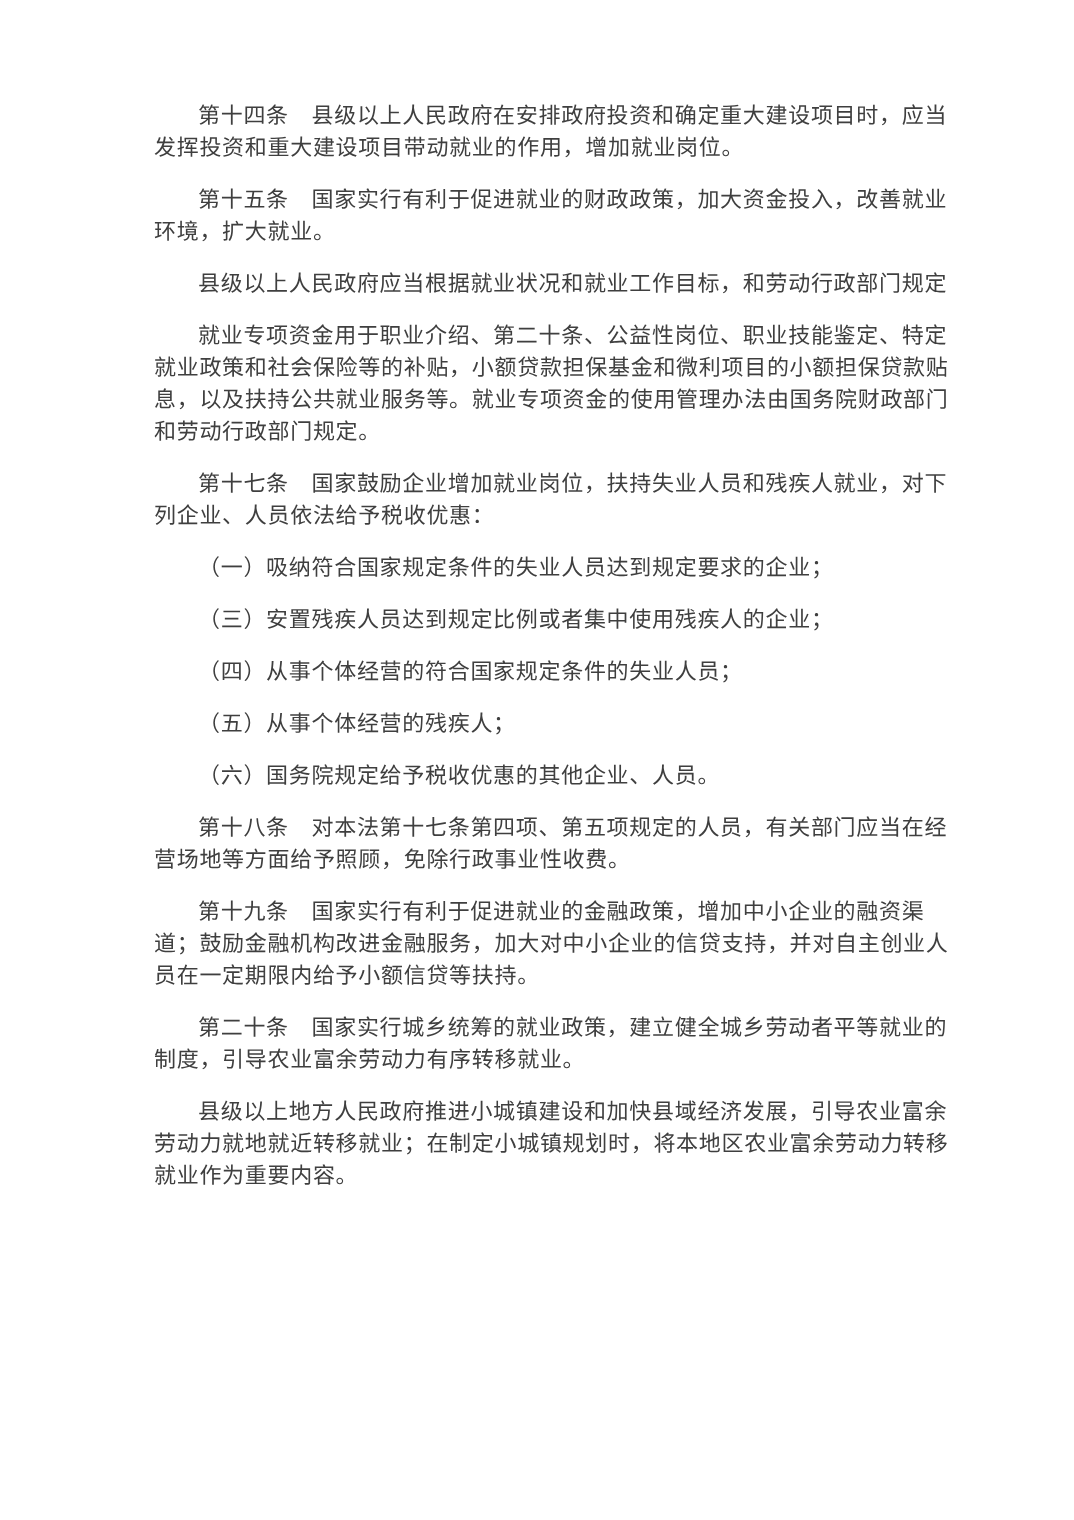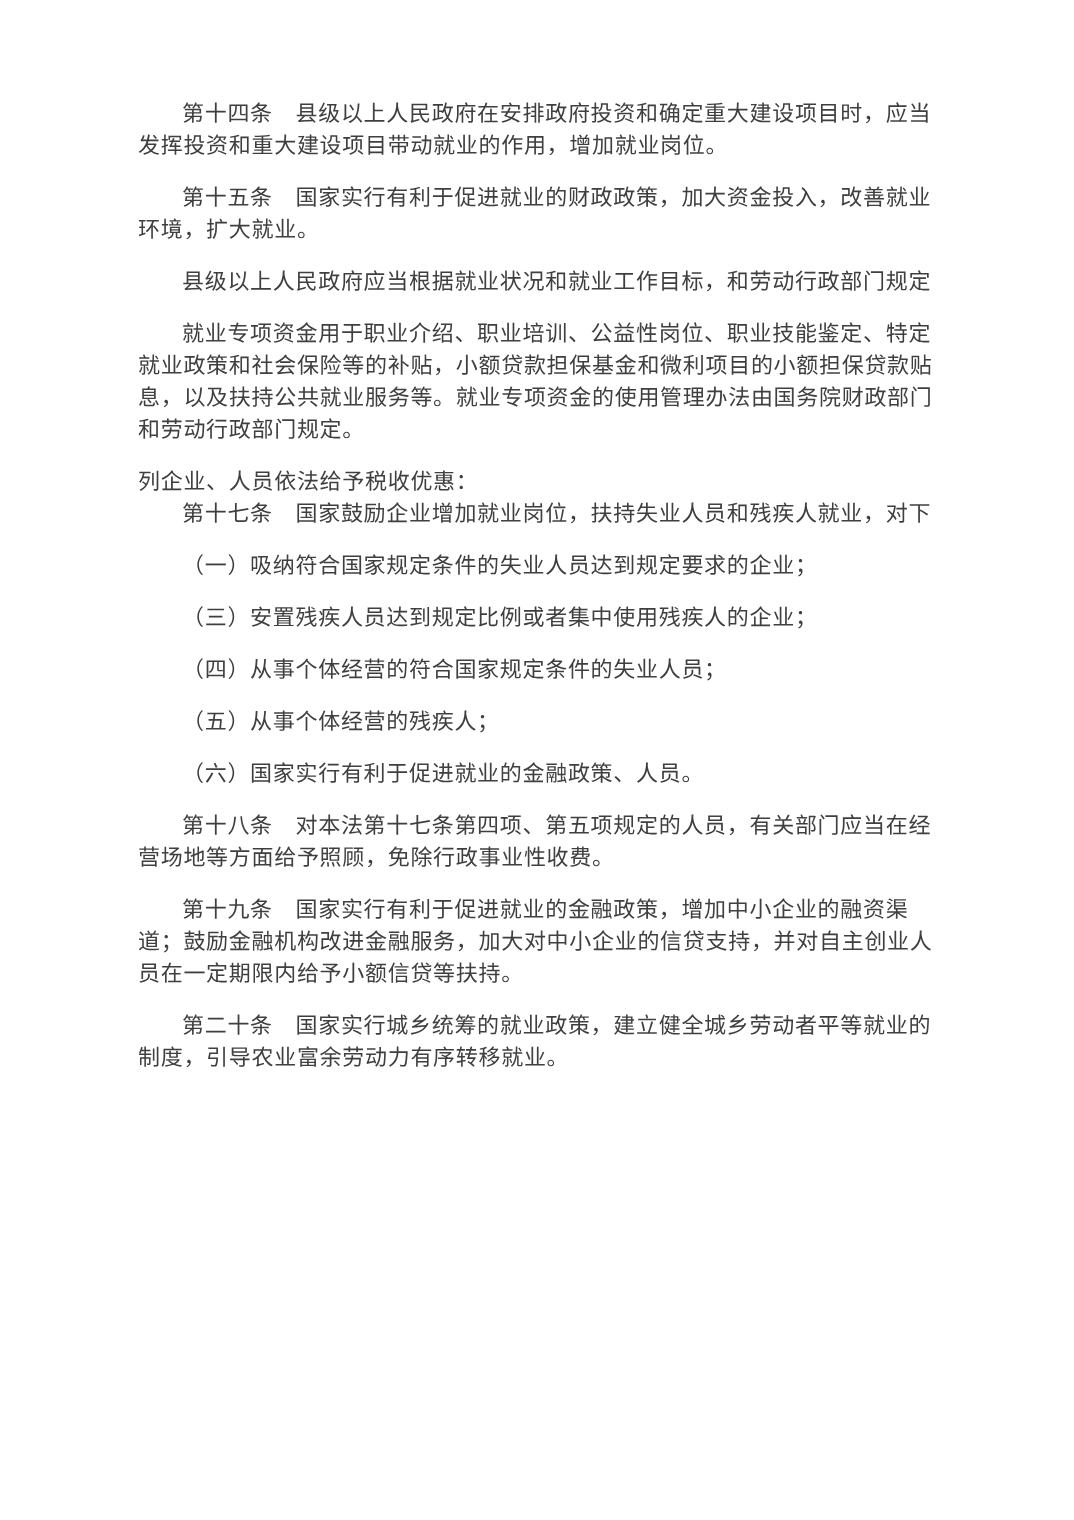--- a/index.html
+++ b/index.html
@@ -18,22 +18,21 @@
     left: 138px;
     top: 100px;
     width: 796px;
     color: #3f3f3f;
     font-family: "Liberation Serif", "DejaVu Serif", serif;
     font-size: 22px;
     line-height: 32px;
     letter-spacing: 0.7px;
   }
   .para {
-    margin: 0 0 20px 0;
-    font-family: Liberation Mono, monospace;
+    margin: 0 0 20px 16px;
   }
   .line {
     white-space: nowrap;
   }
   .line.first {
     padding-left: 44px; 
   }
 </style>
 </head>
 <body>
@@ -44,50 +43,55 @@
       <div class="line">发挥投资和重大建设项目带动就业的作用，增加就业岗位。</div>
     </div>
     <div class="para">
       <div class="line first">第十五条　国家实行有利于促进就业的财政政策，加大资金投入，改善就业</div>
       <div class="line">环境，扩大就业。</div>
     </div>
     <div class="para">
       <div class="line first">县级以上人民政府应当根据就业状况和就业工作目标，和劳动行政部门规定</div>
     </div>
     <div class="para">
-      <div class="line first">就业专项资金用于职业介绍、职业培训、公益性岗位、职业技能鉴定、特定</div>
+      <div class="line first">就业专项资金用于职业介绍、第二十条、公益性岗位、职业技能鉴定、特定</div>
       <div class="line">就业政策和社会保险等的补贴，小额贷款担保基金和微利项目的小额担保贷款贴</div>
       <div class="line">息，以及扶持公共就业服务等。就业专项资金的使用管理办法由国务院财政部门</div>
       <div class="line">和劳动行政部门规定。</div>
     </div>
     <div class="para">
+      <div class="line first">第十七条　国家鼓励企业增加就业岗位，扶持失业人员和残疾人就业，对下</div>
       <div class="line">列企业、人员依法给予税收优惠：</div>
-      <div class="line first">第十七条　国家鼓励企业增加就业岗位，扶持失业人员和残疾人就业，对下</div>
     </div>
     <div class="para">
       <div class="line first">（一）吸纳符合国家规定条件的失业人员达到规定要求的企业；</div>
     </div>
     <div class="para">
       <div class="line first">（三）安置残疾人员达到规定比例或者集中使用残疾人的企业；</div>
     </div>
     <div class="para">
       <div class="line first">（四）从事个体经营的符合国家规定条件的失业人员；</div>
     </div>
     <div class="para">
       <div class="line first">（五）从事个体经营的残疾人；</div>
     </div>
     <div class="para">
-      <div class="line first">（六）国家实行有利于促进就业的金融政策、人员。</div>
+      <div class="line first">（六）国务院规定给予税收优惠的其他企业、人员。</div>
     </div>
     <div class="para">
       <div class="line first">第十八条　对本法第十七条第四项、第五项规定的人员，有关部门应当在经</div>
       <div class="line">营场地等方面给予照顾，免除行政事业性收费。</div>
     </div>
     <div class="para">
       <div class="line first">第十九条　国家实行有利于促进就业的金融政策，增加中小企业的融资渠</div>
       <div class="line">道；鼓励金融机构改进金融服务，加大对中小企业的信贷支持，并对自主创业人</div>
       <div class="line">员在一定期限内给予小额信贷等扶持。</div>
     </div>
     <div class="para">
       <div class="line first">第二十条　国家实行城乡统筹的就业政策，建立健全城乡劳动者平等就业的</div>
       <div class="line">制度，引导农业富余劳动力有序转移就业。</div>
     </div>
+    <div class="para">
+      <div class="line first">县级以上地方人民政府推进小城镇建设和加快县域经济发展，引导农业富余</div>
+      <div class="line">劳动力就地就近转移就业；在制定小城镇规划时，将本地区农业富余劳动力转移</div>
+      <div class="line">就业作为重要内容。</div>
+    </div>
   </main>
 
 </body></html>

